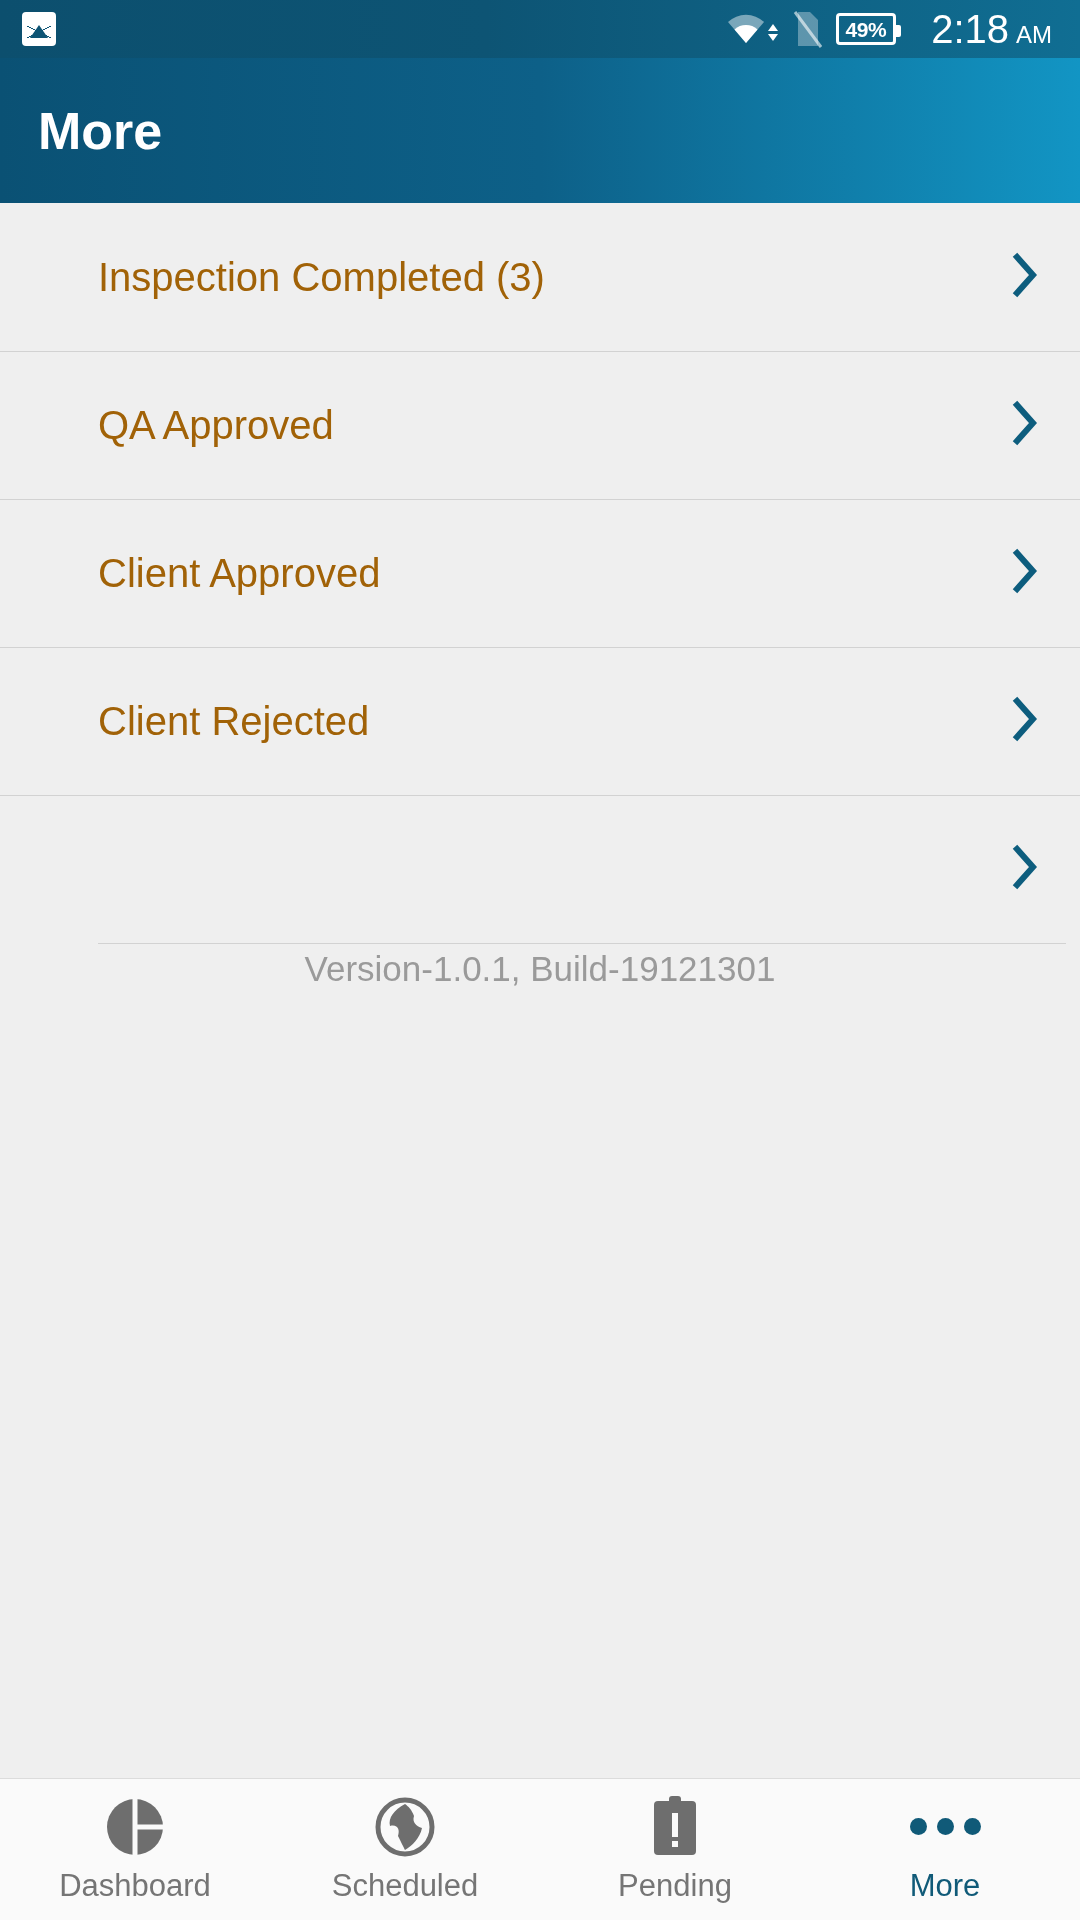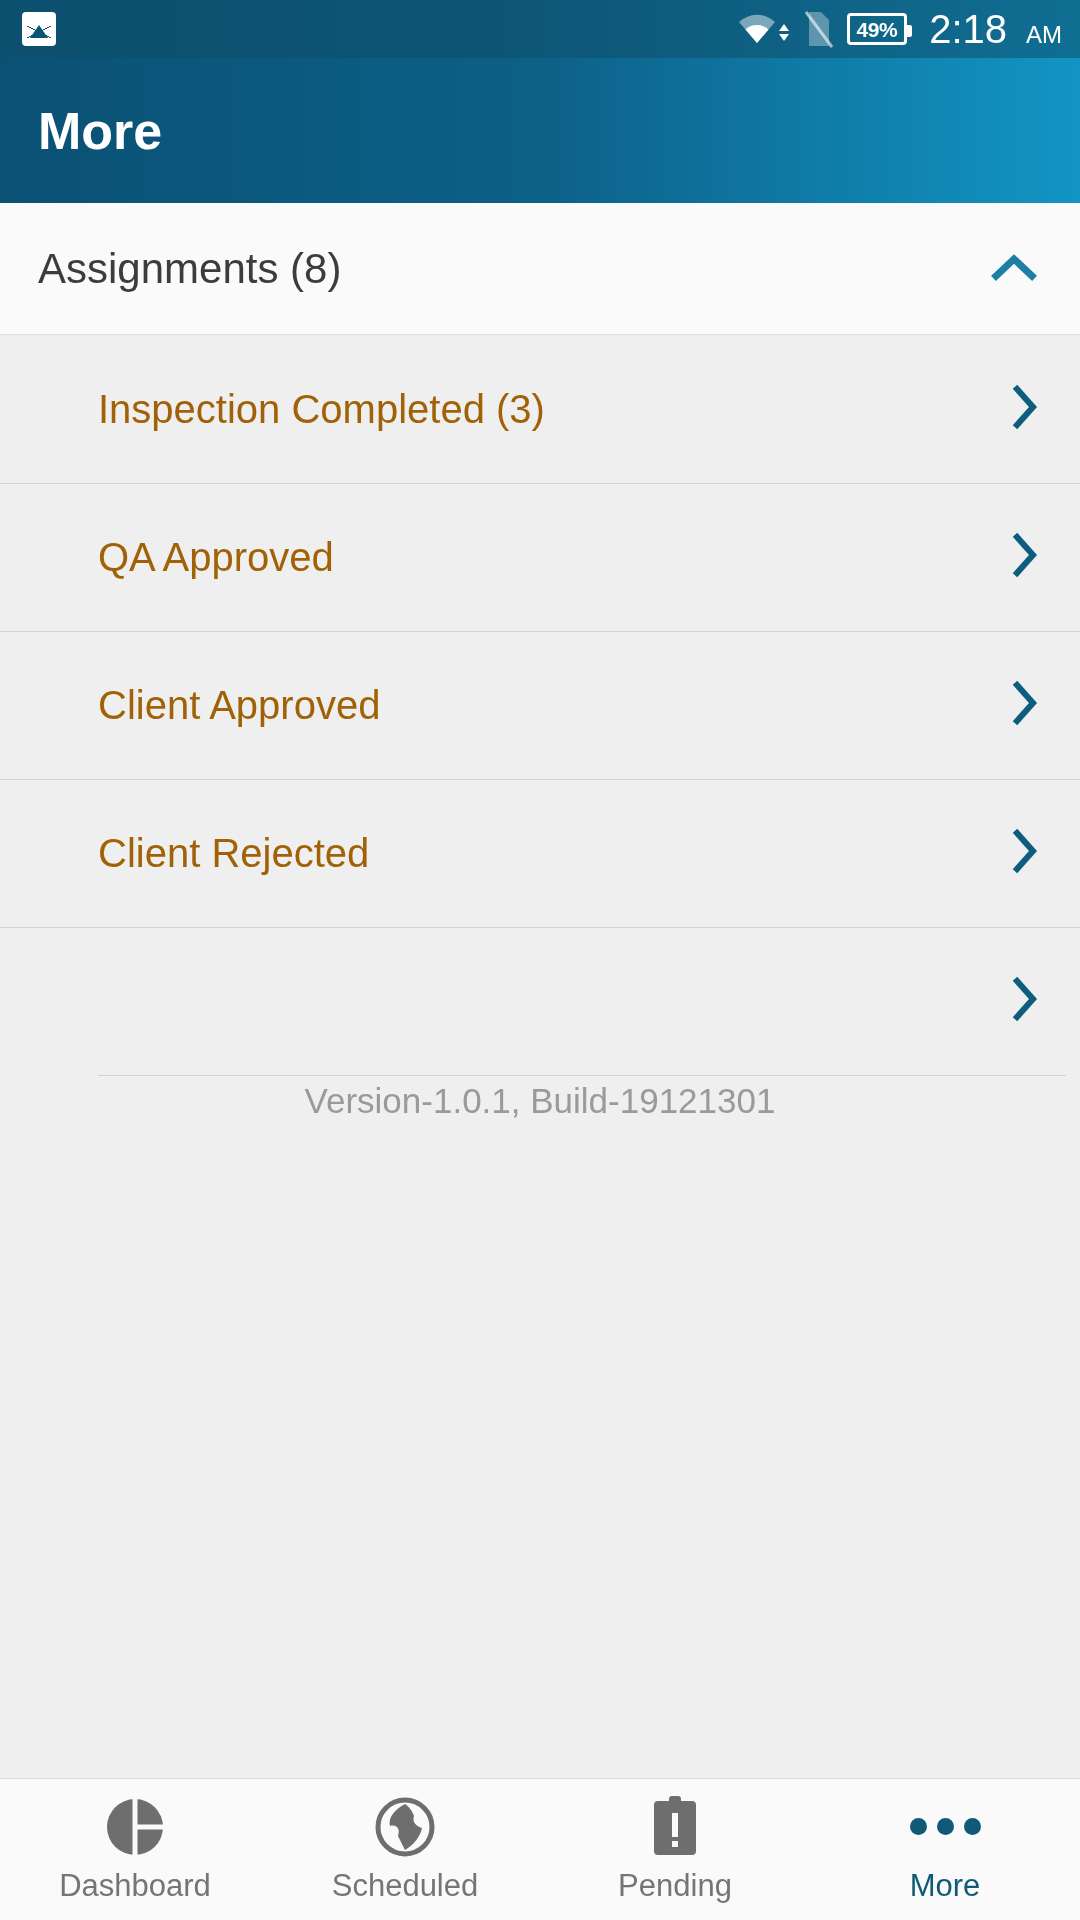--- a/index.html
+++ b/index.html
@@ -9,21 +9,21 @@
     background:#ffffff;
     overflow:hidden;
   }
   #app { position:relative; width:1080px; height:1920px; display:flex; flex-direction:column; }
 
   
   .statusbar {
     height:58px; flex:0 0 58px;
     background:linear-gradient(to right,#0c4f6e 0%,#0d5474 45%,#106e93 100%);
     display:flex; align-items:center;
-    padding:0 18px 0 22px;
+    padding:0 28px 0 22px;
     color:#ffffff;
   }
   .sb-left { display:flex; align-items:center; gap:14px; }
   .sb-right { margin-left:auto; display:flex; align-items:center; gap:14px; }
   .photo-icon {
     width:34px; height:34px; background:#ffffff; border-radius:4px;
     position:relative; overflow:hidden;
   }
   .photo-icon::after{
     content:""; position:absolute; left:5px; right:5px; bottom:8px; height:12px;
@@ -47,21 +47,21 @@
   .battery {
     display:flex; align-items:center;
     border:3px solid #ffffff; border-radius:4px;
     height:32px; padding:0 7px; position:relative;
   }
   .battery::after{
     content:""; position:absolute; right:-8px; top:9px; width:5px; height:12px;
     background:#ffffff; border-radius:0 2px 2px 0;
   }
   .battery span { font-size:21px; font-weight:bold; letter-spacing:-.5px; line-height:1; }
-  .clock { display:flex; align-items:baseline; gap:19px; margin-left:8px; }
+  .clock { display:flex; align-items:baseline; gap:7px; margin-left:21px; }
   .clock .t { font-size:40px; font-weight:400; letter-spacing:0px; line-height:1; }
   .clock .ampm { font-size:24px; font-weight:400; }
 
   
   .appbar {
     flex:0 0 145px; height:145px;
     background:linear-gradient(to right,#0a5174 0%,#0d6088 50%,#1295c4 100%);
     display:flex; align-items:center; padding-left:38px;
   }
   .appbar .title { color:#ffffff; font-size:52px; font-weight:bold; letter-spacing:0px; }
@@ -157,28 +157,20 @@
       </span>
     </div>
   </div>
 
   <div class="appbar">
     <div class="title">More</div>
   </div>
 
   <div class="content">
 
-    <div class="group-header">
-      <div class="ghtitle">Assignments (8)</div>
-      <span class="chev-up">
-        <svg width="48" height="30" viewBox="0 0 48 30">
-          <polyline points="6,24 24,7 42,24" fill="none" stroke="#1d7fa5" stroke-width="7" stroke-linecap="square" stroke-linejoin="miter"></polyline>
-        </svg>
-      </span>
-    </div>
 
     <div class="sublist">
 
       <div class="srow">
         <span class="slabel">Inspection Completed (3)</span>
         <span class="chev-right">
           <svg width="26" height="46" viewBox="0 0 26 46">
             <polyline points="5,5 21,23 5,41" fill="none" stroke="#0d5d7e" stroke-width="6" stroke-linecap="square" stroke-linejoin="miter"></polyline>
           </svg>
         </span>

